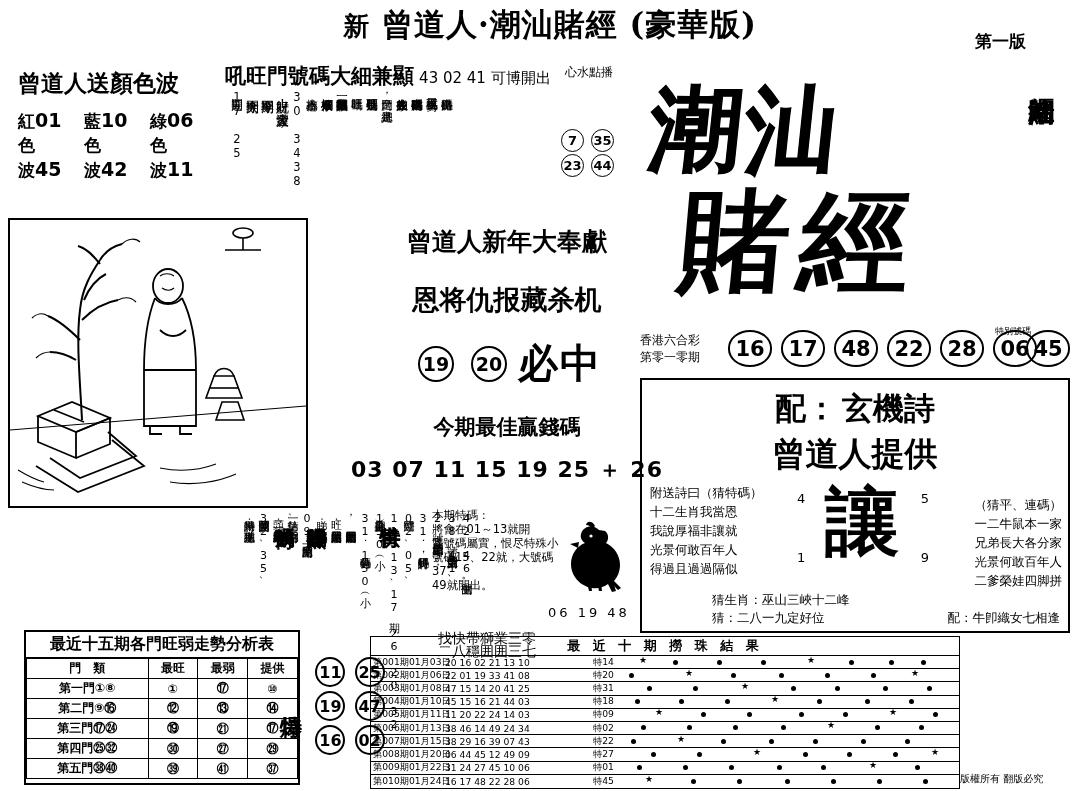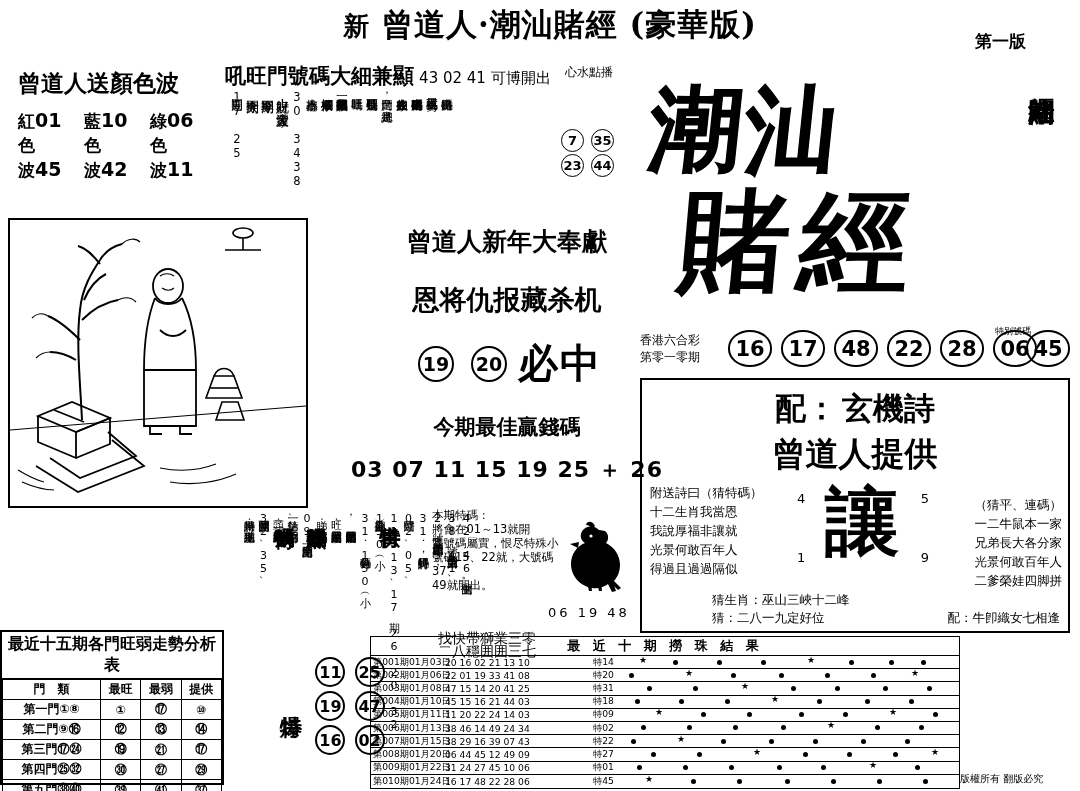--- a/index.html
+++ b/index.html
@@ -109,21 +109,21 @@
   #xj-rang { font-size:74px; font-weight:bold; font-family:"DejaVu Serif","Liberation Serif",serif; line-height:80px;}
   #xj-c-tl { position:absolute; left:-10px; top:10px; font-size:13px; }
   #xj-c-tr { position:absolute; right:-12px; top:10px; font-size:13px; }
   #xj-c-bl { position:absolute; left:-10px; bottom:-4px; font-size:13px; }
   #xj-c-br { position:absolute; right:-12px; bottom:-4px; font-size:13px; }
   #xj-foot1 { position:absolute; left:70px; bottom:22px; font-size:12.5px; }
   #xj-foot2 { position:absolute; left:70px; bottom:4px; font-size:12.5px; }
   #xj-foot3 { position:absolute; right:8px; bottom:4px; font-size:12.5px; }
 
   
-  #analysis { left:0; top:630px; width:224px; height:155px; border:2px solid #000; }
+  #analysis { left:24px; top:630px; width:276px; height:155px; border:2px solid #000; }
   #analysis .an-title { text-align:center; font-size:16px; font-weight:bold; border-bottom:1.5px solid #000; padding:2px 0;}
   #analysis table { width:100%; border-collapse:collapse; font-size:12px; }
   #analysis th, #analysis td { border:1px solid #000; text-align:center; padding:1px 0; font-weight:bold; }
   #analysis th { font-size:12px; }
 
   
   #vblock1 { left:240px; top:512px; height:270px; font-size:11px; line-height:12.5px; }
   #vblock1 .vc { float:right; margin-left:2px; height:265px; }
   #vblock2 { left:305px; top:512px; height:150px; font-size:20px; font-weight:bold; line-height:23px;}
   #bohao-balls { left:318px; top:660px; width:60px; text-align:center; }

